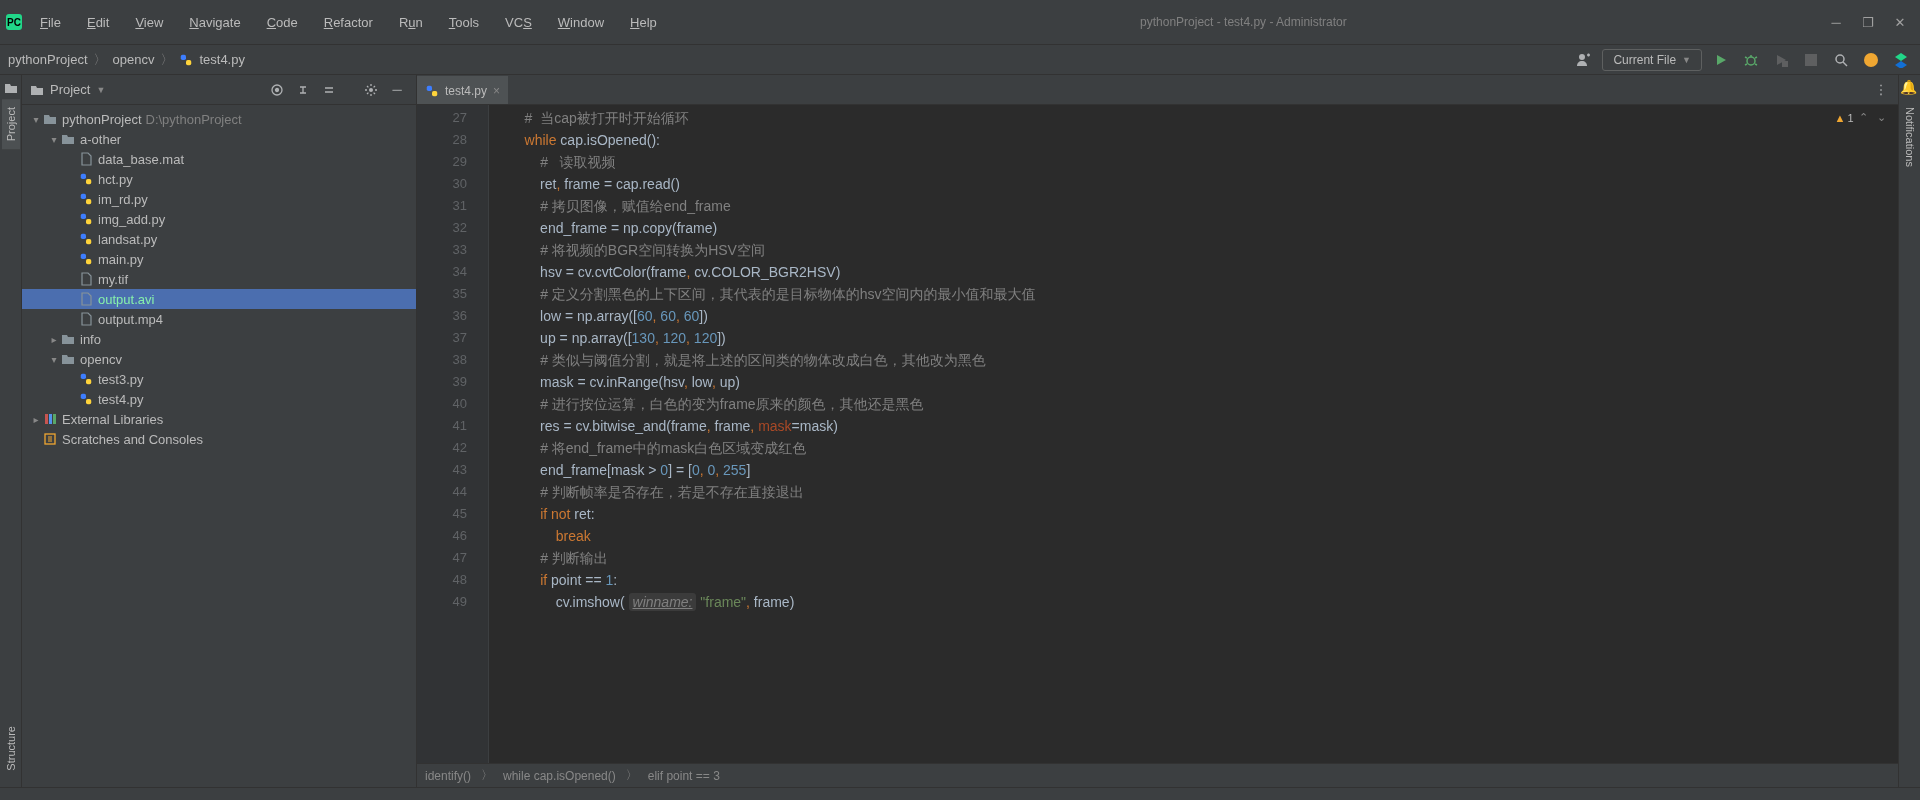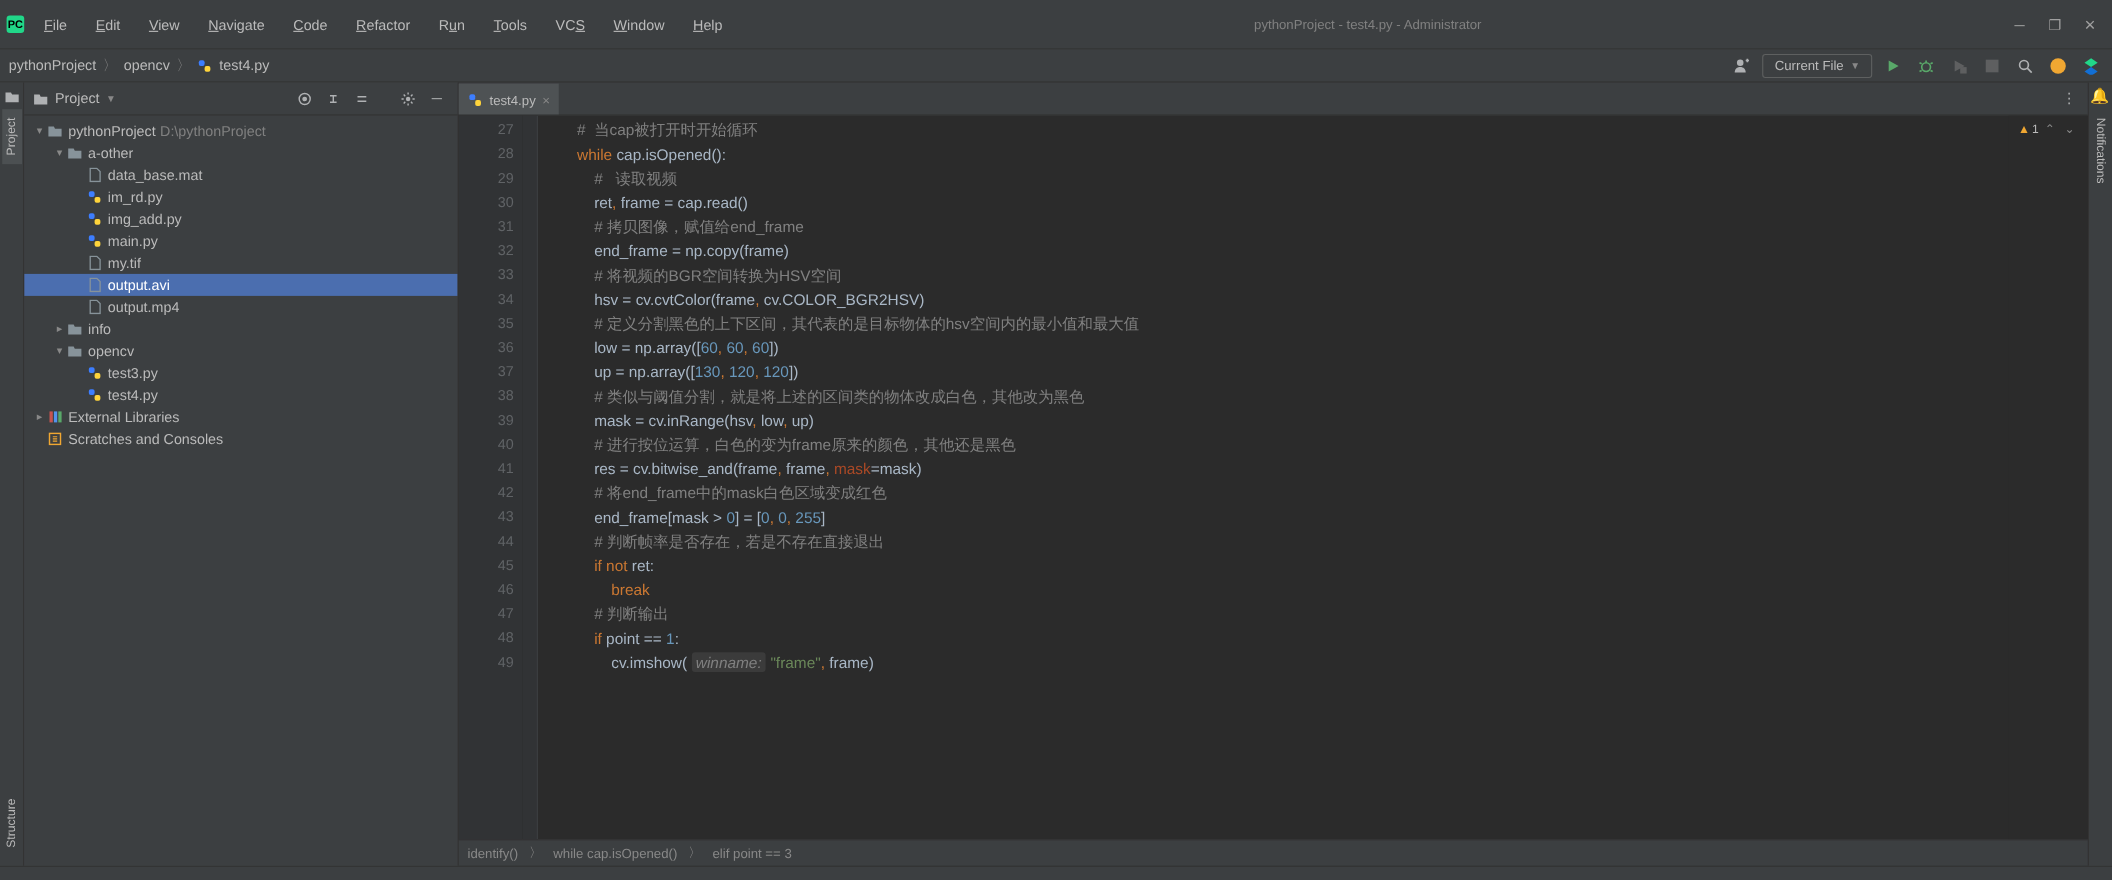--- a/index.html
+++ b/index.html
@@ -26,21 +26,21 @@
 .vtab { writing-mode: vertical-lr; transform: rotate(180deg); padding: 8px 3px; font-size: 11px; color: #bbbbbb; cursor: pointer; }
 .vtab.active { background: #4c5052; }
 .vicon { width: 14px; height: 14px; margin-bottom: 4px; }
 
 .project-panel { width: 395px; background: #3c3f41; border-right: 1px solid #323232; display: flex; flex-direction: column; }
 .panel-header { height: 30px; display: flex; align-items: center; padding: 0 8px; border-bottom: 1px solid #323232; }
 .panel-title { display: flex; align-items: center; gap: 6px; cursor: pointer; }
 .panel-tools { margin-left: auto; display: flex; gap: 4px; }
 .tree { flex: 1; overflow: auto; padding: 4px 0; }
 .tree-row { display: flex; align-items: center; height: 20px; padding-left: 8px; cursor: pointer; white-space: nowrap; }
-.tree-row.selected { background: #4b6eaf; color: #ffffff; }
+.tree-row.selected { background: #4b6eaf; color: #86efac; }
 .tree-indent { display: inline-block; }
 .tree-arrow { width: 12px; display: inline-block; text-align: center; color: #888; font-size: 10px; }
 .tree-icon { width: 16px; height: 16px; display: inline-flex; align-items: center; justify-content: center; margin-right: 4px; }
 .tree-label { }
 .tree-sub { color: #808080; margin-left: 4px; }
 
 .editor-area { flex: 1; display: flex; flex-direction: column; background: #2b2b2b; position: relative; }
 .tab-bar { height: 30px; background: #3c3f41; display: flex; align-items: center; border-bottom: 1px solid #323232; }
 .file-tab { height: 28px; background: #4e5254; display: flex; align-items: center; padding: 0 8px; gap: 6px; border-top: 2px solid transparent; color: #bbbbbb; font-size: 12px; cursor: pointer; }
 .file-tab.active { background: #4e5254; }
@@ -48,21 +48,21 @@
 .tab-tools { margin-left: auto; padding: 0 6px; display: flex; gap: 4px; }
 
 .editor-body { flex: 1; display: flex; overflow: hidden; position: relative; }
 .gutter-col { width: 58px; background: #313335; color: #606366; text-align: right; padding: 2px 8px 2px 0; font-family: "JetBrains Mono", Consolas, monospace; font-size: 13px; line-height: 22px; user-select: none; }
 .fold-col { width: 14px; background: #313335; border-right: 1px solid #3c3f41; }
 .code-col { flex: 1; padding: 2px 0 2px 20px; font-family: "JetBrains Mono", Consolas, monospace; font-size: 14px; line-height: 22px; color: #a9b7c6; white-space: pre; }
 .code-col .kw { color: #cc7832; }
 .code-col .cmt { color: #808080; }
 .code-col .num { color: #6897bb; }
 .code-col .str { color: #6a8759; }
-.code-col .param { color: #a9b7c6; font-style: italic; background: #3b3b3b; padding: 1px 4px; border-radius: 3px; color: #808080; }
+.code-col .param { color: #a9b7c6; font-style: italic; background: #3b3b3b; padding: 1px 4px; border-radius: 3px; color: #808080; text-decoration: underline; }
 .code-col .kwarg { color: #aa4926; text-align: center; }
 
 .editor-right { width: 72px; background: #2b2b2b; display: flex; flex-direction: column; align-items: center; padding-top: 6px; gap: 4px; font-size: 11px; }
 .insp-warn { color: #bbbbbb; display: flex; align-items: center; gap: 4px; }
 .chev-btn { color: #888; cursor: pointer; width: 16px; text-align: center; }
 .editor-right-inner { display: flex; align-items: center; gap: 2px; }
 
 .right-gutter { width: 22px; background: #3c3f41; border-left: 1px solid #323232; display: flex; flex-direction: column; align-items: center; padding-top: 4px; }
 .bell-icon { color: #888; font-size: 14px; margin-bottom: 4px; }
 
@@ -253,32 +253,54 @@
         </div>
         <div class="tree-row">
           <span class="tree-indent" style="width:36px"></span>
           <span class="tree-arrow"></span>
           <span class="tree-icon">
             <svg width="14" height="14" viewBox="0 0 16 16">
               <rect x="2" y="2" width="6" height="6" rx="2" fill="#3d7eff"></rect>
               <rect x="8" y="8" width="6" height="6" rx="2" fill="#ffd43b"></rect>
             </svg>
           </span>
+          <span class="tree-label">hct.py</span>
+        </div>
+        <div class="tree-row">
+          <span class="tree-indent" style="width:36px"></span>
+          <span class="tree-arrow"></span>
+          <span class="tree-icon">
+            <svg width="14" height="14" viewBox="0 0 16 16">
+              <rect x="2" y="2" width="6" height="6" rx="2" fill="#3d7eff"></rect>
+              <rect x="8" y="8" width="6" height="6" rx="2" fill="#ffd43b"></rect>
+            </svg>
+          </span>
           <span class="tree-label">im_rd.py</span>
         </div>
         <div class="tree-row">
           <span class="tree-indent" style="width:36px"></span>
           <span class="tree-arrow"></span>
           <span class="tree-icon">
             <svg width="14" height="14" viewBox="0 0 16 16">
               <rect x="2" y="2" width="6" height="6" rx="2" fill="#3d7eff"></rect>
               <rect x="8" y="8" width="6" height="6" rx="2" fill="#ffd43b"></rect>
             </svg>
           </span>
           <span class="tree-label">img_add.py</span>
+        </div>
+        <div class="tree-row">
+          <span class="tree-indent" style="width:36px"></span>
+          <span class="tree-arrow"></span>
+          <span class="tree-icon">
+            <svg width="14" height="14" viewBox="0 0 16 16">
+              <rect x="2" y="2" width="6" height="6" rx="2" fill="#3d7eff"></rect>
+              <rect x="8" y="8" width="6" height="6" rx="2" fill="#ffd43b"></rect>
+            </svg>
+          </span>
+          <span class="tree-label">landsat.py</span>
         </div>
         <div class="tree-row">
           <span class="tree-indent" style="width:36px"></span>
           <span class="tree-arrow"></span>
           <span class="tree-icon">
             <svg width="14" height="14" viewBox="0 0 16 16">
               <rect x="2" y="2" width="6" height="6" rx="2" fill="#3d7eff"></rect>
               <rect x="8" y="8" width="6" height="6" rx="2" fill="#ffd43b"></rect>
             </svg>
           </span>

